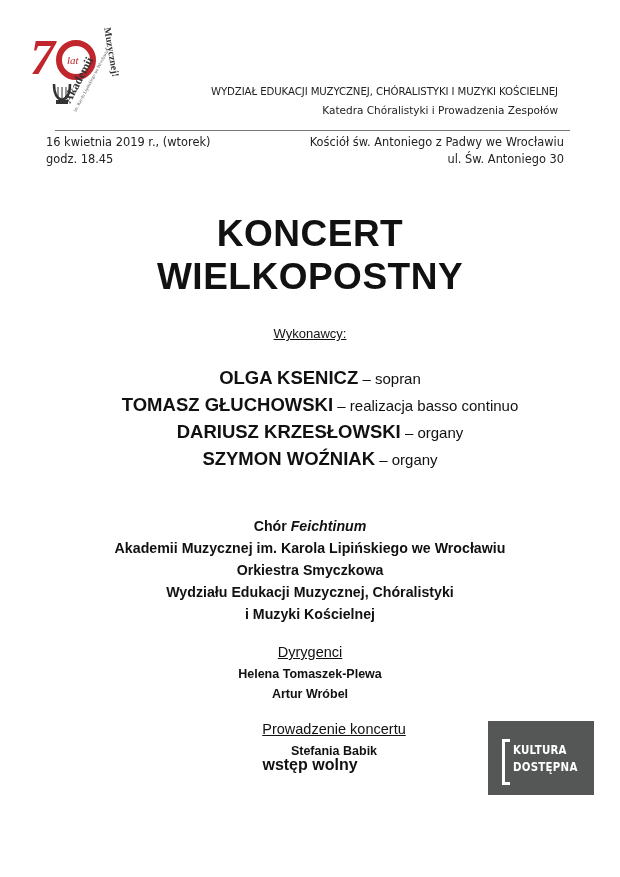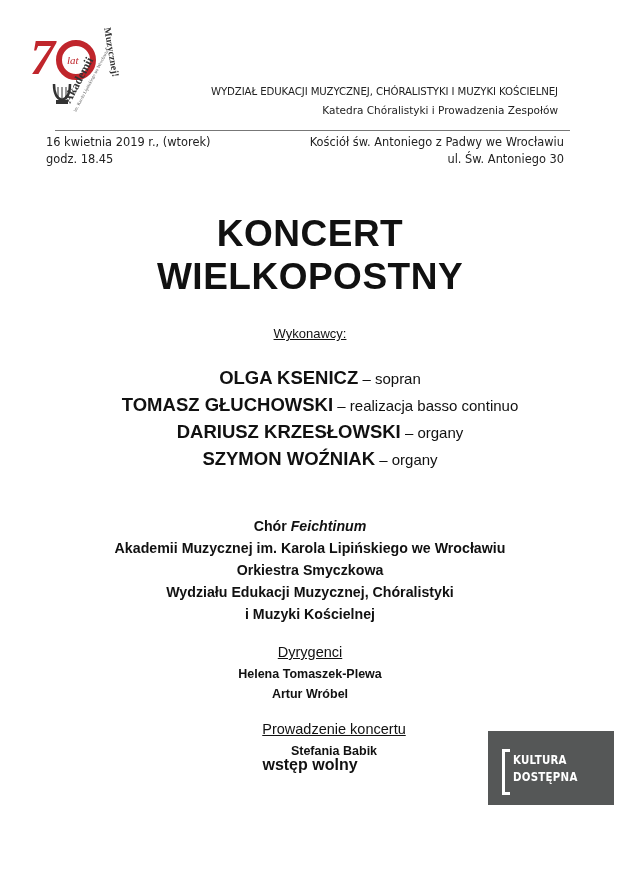--- a/index.html
+++ b/index.html
@@ -21,21 +21,21 @@
   .performers { top:365px;padding-left:10px; }
   .ensembles { top:515px; font-size:14.2px; font-weight:bold; line-height:22px; }
   .ensembles i { font-style:italic; }
   .section-label { font-size:14.5px; text-decoration:underline; }
   .person { font-size:12.5px; font-weight:bold; line-height:20px; }
   .cond-label { top:644px; }
   .cond-list { top:664px; }
   .host-label { top:721px;padding-left:24px; }
   .host-list { top:741px;padding-left:24px; }
   .free { top:756px; font-size:16px; font-weight:bold; }
-  .kultura { left:488px; top:721px; width:126px; height:74px; background:#555757;margin-top:10px; }
+  .kultura { left:488px; top:721px; width:106px; height:74px; background:#555757; }
   .k-bracket { position:absolute; left:14px; top:18px; width:5px; height:40px; border:3px solid #fff; border-right:none; }
   .k-text { position:absolute; left:25px; top:20px; color:#fff; font-family:"DejaVu Sans", sans-serif; font-weight:bold; font-size:12.5px; line-height:17px; letter-spacing:0.3px; transform:scaleX(0.82); transform-origin:left top; }
 </style>
 </head>
 <body>
 
 <div class="abs logo">
   <svg width="100" height="90" viewBox="0 0 100 90">
     <text x="0" y="52" font-family="Liberation Serif, serif" font-size="50" font-weight="bold" fill="#c0262c" font-style="italic">7</text>
     <circle cx="46" cy="38" r="17" fill="none" stroke="#c0262c" stroke-width="6"></circle>

